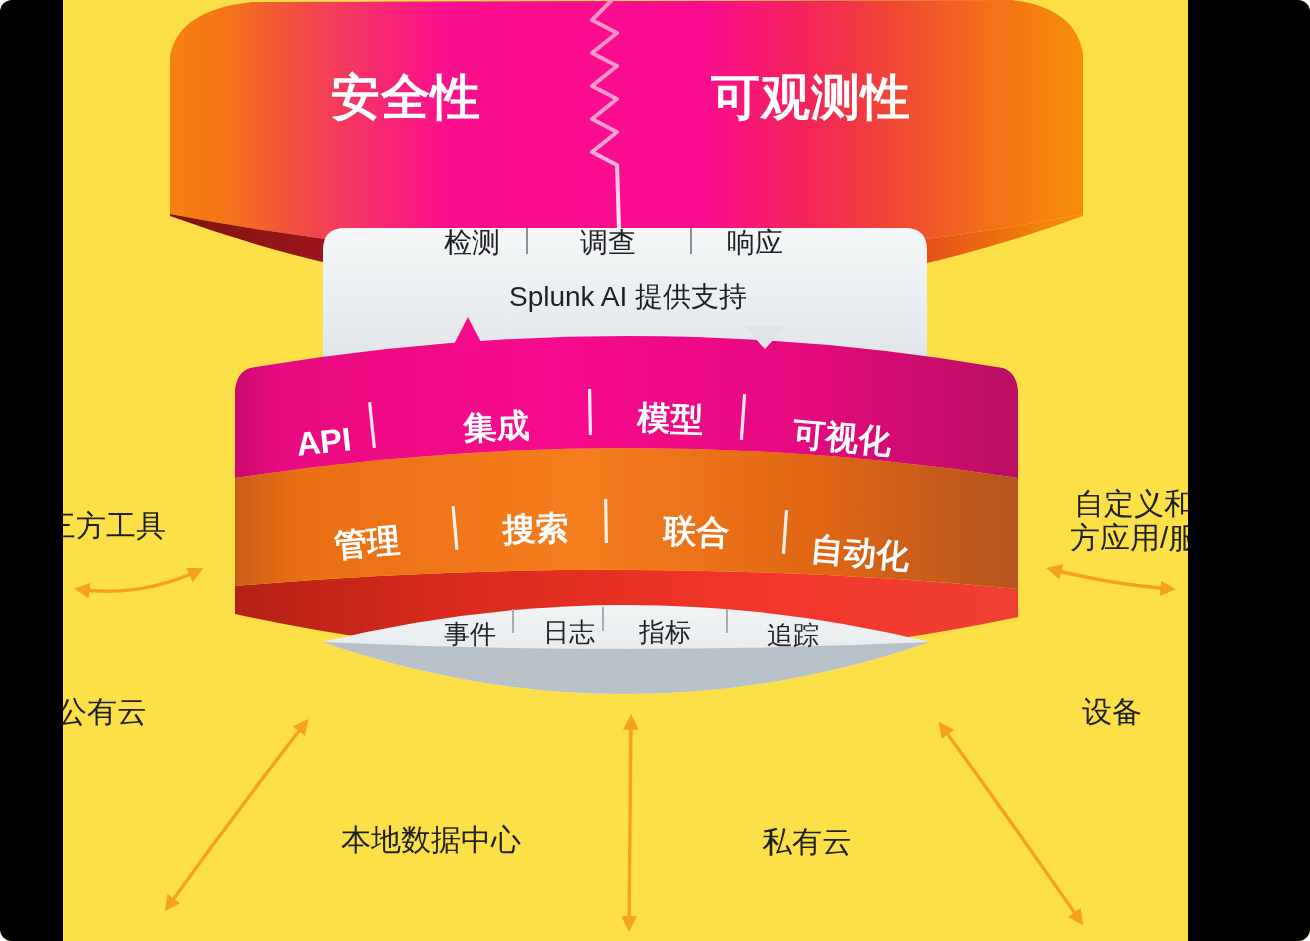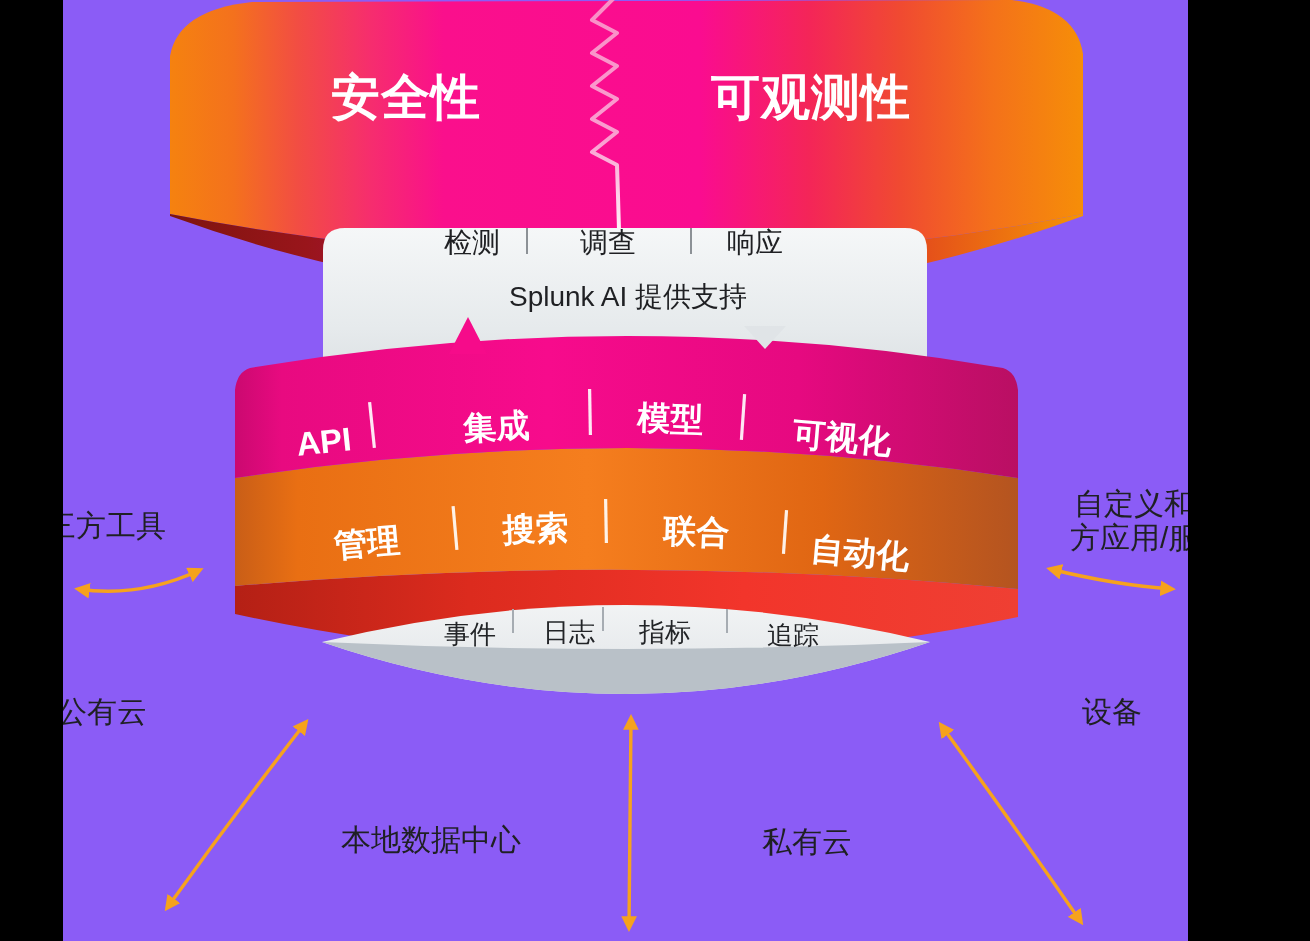--- a/index.html
+++ b/index.html
@@ -1,17 +1,17 @@
 <!DOCTYPE html>
 <html><head>
 <meta charset="utf-8">
 <style>
   html,body{margin:0;padding:0;background:#ffffff;}
-  .stage{position:relative;width:1310px;height:941px;background:#8b5cf6;overflow:hidden;
-         font-family:"Liberation Sans","DejaVu Sans",sans-serif;}
+  .stage{position:relative;width:1310px;height:941px;background:#fde047;overflow:hidden;
+         font-family:"Liberation Sans","DejaVu Sans",sans-serif;border-radius:12px;}
   svg{position:absolute;inset:0;display:block;}
   text{font-family:"Liberation Sans","DejaVu Sans",sans-serif;}
   .band-txt{fill:#ffffff;font-weight:bold;font-size:33px;}
   .top-txt{fill:#ffffff;font-weight:bold;font-size:49px;letter-spacing:1px;}
   .dark-txt{fill:#1f2023;font-size:28px;}
   .disc-txt{fill:#222427;font-size:26px;}
   .edge-txt{fill:#1f2023;font-size:30px;}
 </style>
 </head>
 <body>

